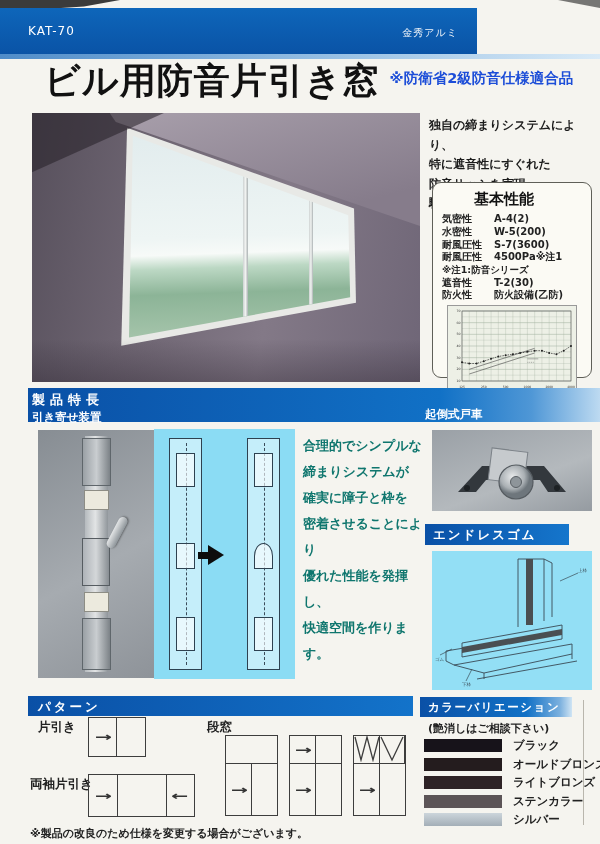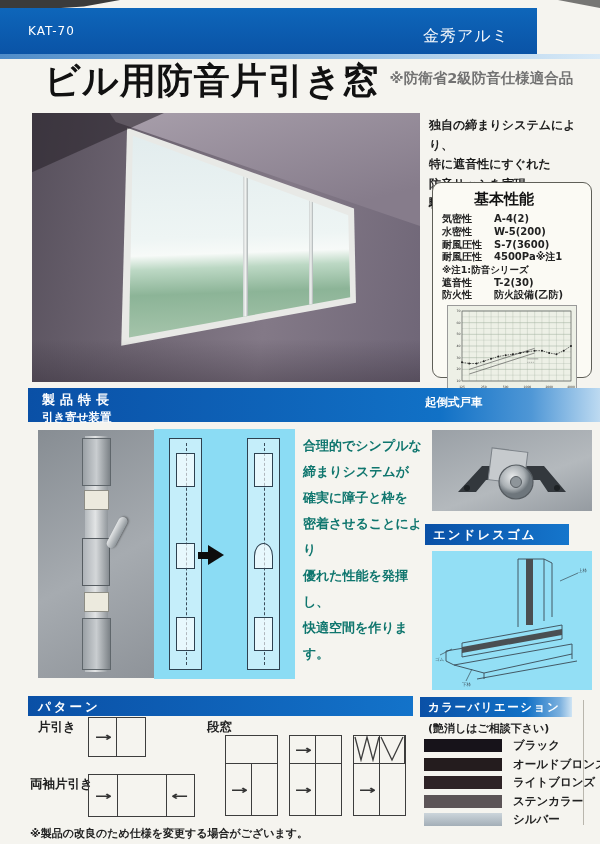--- a/index.html
+++ b/index.html
@@ -4,30 +4,30 @@
 <style>
   html,body{margin:0;padding:0;}
   body{width:600px;height:844px;background:#e9e8e3;font-family:"DejaVu Sans",sans-serif;}
   .page{position:relative;width:600px;height:844px;background:#f5f4ef;overflow:hidden;}
 
   
   .scan-tl{position:absolute;top:0;left:0;width:120px;height:12px;background:#1a1a1a;clip-path:polygon(0 0,100% 0,70% 55%,0 100%);opacity:.85;}
   .scan-tr{position:absolute;top:0;right:0;width:60px;height:8px;background:#222;clip-path:polygon(30% 0,100% 0,100% 100%);opacity:.6;}
 
   
-  .top-bar{position:absolute;top:8px;left:0;width:537px;height:46px;background:linear-gradient(180deg,#0e66ba,#0a53a6);color:#fff;}
+  .top-bar{position:absolute;top:8px;left:0;width:477px;height:46px;background:linear-gradient(180deg,#0e66ba,#0a53a6);color:#fff;}
   .top-bar .model{position:absolute;left:28px;top:16px;font-size:12px;letter-spacing:1px;}
   .top-bar .series{position:absolute;left:82px;top:12px;font-size:17px;font-weight:bold;letter-spacing:2px;}
-  .top-bar .brand{position:absolute;right:28px;top:18px;font-size:16px;letter-spacing:1px;opacity:.95;}
+  .top-bar .brand{position:absolute;right:19px;top:18px;font-size:10px;letter-spacing:1px;opacity:.95;}
   .top-accent{position:absolute;top:54px;left:0;width:600px;height:5px;background:linear-gradient(90deg,#4f8cc9,#9ec4e6 60%,#d9eaf7);}
 
   
   .title-row{position:absolute;top:60px;left:44px;width:552px;display:flex;align-items:center;}
   .title-row h1{margin:0;font-size:36px;font-weight:900;color:#111;letter-spacing:1px;line-height:1.15;}
-  .title-note{font-size:14.5px;font-weight:bold;color:#737373;margin-left:10px;padding-bottom:5px;white-space:nowrap;}
+  .title-note{font-size:14.5px;font-weight:bold;color:#1d4ed8;margin-left:10px;padding-bottom:5px;white-space:nowrap;}
 
   
   .photo{position:absolute;top:113px;left:32px;width:388px;height:269px;background:linear-gradient(100deg,#57505c 0%,#6e6572 30%,#837987 62%,#70listed677 100%);overflow:hidden;}
   .photo{background:linear-gradient(100deg,#57505c 0%,#6e6572 30%,#837987 62%,#6f6677 100%);}
   .photo .ceiling{position:absolute;top:0;left:20%;width:80%;height:42%;background:linear-gradient(165deg,#a89fab,#867c8b 80%);clip-path:polygon(0 0,100% 0,100% 100%,2% 8%);}
   .photo .corner-shadow{position:absolute;top:0;left:0;width:34%;height:22%;background:#241f27;clip-path:polygon(0 0,100% 0,0 100%);opacity:.55;}
   .photo .floor-shadow{position:absolute;bottom:0;left:0;width:100%;height:16%;background:linear-gradient(180deg,rgba(40,32,44,0),rgba(40,32,44,.35));}
   .win-frame{position:absolute;inset:0;background:#e8e9e6;clip-path:polygon(24.5% 5.5%,83% 35.5%,83.5% 70.5%,23% 86.5%);}
   .win-glass{position:absolute;inset:0;background:linear-gradient(178deg,#dfeaec 0%,#eef5f4 46%,#f7faf8 52%,#bcd8c4 57%,#8cb497 66%,#a3c3a9 80%,#b7cfb8 92%,#9dbfa6 100%);clip-path:polygon(26% 8.5%,81.5% 38%,82% 68.5%,25% 83.5%);}
   .mullion{position:absolute;background:linear-gradient(90deg,#cdd2d2,#f0f2f0,#aab1b2);}
@@ -41,24 +41,24 @@
   .perf-box{position:absolute;top:182px;left:432px;width:160px;height:196px;border:1.3px solid #5f5f58;border-radius:9px;background:#fbfaf4;box-sizing:border-box;padding:7px 9px 5px 9px;}
   .perf-title{font-size:15px;font-weight:bold;color:#111;margin-bottom:4px;margin-left:32px;}
   .perf-row{display:flex;font-size:10px;font-weight:bold;color:#222;line-height:12.8px;}
   .perf-row .lbl{width:52px;flex:none;}
   .perf-note{font-size:9.5px;font-weight:bold;color:#222;line-height:12.5px;}
   .perf-chart-wrap{margin-top:3px;text-align:center;}
   .perf-chart-wrap svg{background:#edf0e6;border:.5px solid #999;}
 
   
   .bar{position:absolute;color:#fff;box-sizing:border-box;}
-  .features-bar{top:388px;left:28px;width:572px;height:34px;background:linear-gradient(90deg,#0a50a6 0%,#1171c6 72%,#4f97d6 88%,#bddaf1 100%);padding:3px 0 0 14px;}
+  .features-bar{top:388px;left:28px;width:572px;height:34px;background:linear-gradient(90deg,#0a50a6 0%,#1171c6 72%,#4f97d6 88%,#bddaf1 100%);padding:3px 0 0 4px;}
   .features-bar .bar-title{font-size:13px;font-weight:bold;letter-spacing:5px;}
   .features-bar .sub-left{font-size:11.5px;font-weight:bold;margin-top:1px;}
-  .features-bar .sub-right{position:absolute;left:397px;top:7px;font-size:11.5px;font-weight:bold;}
+  .features-bar .sub-right{position:absolute;left:397px;top:19px;font-size:11.5px;font-weight:bold;}
   .pattern-bar{top:696px;left:28px;width:385px;height:20px;background:linear-gradient(90deg,#0a50a6,#1373ca);padding:2.5px 0 0 10px;font-size:12.5px;font-weight:bold;letter-spacing:3px;}
   .color-bar{top:697px;left:420px;width:152px;height:20px;background:linear-gradient(90deg,#0a50a6 0%,#1171c6 70%,#7bb0de 92%,#cfe4f4 100%);padding:2.5px 0 0 8px;font-size:11.5px;font-weight:bold;letter-spacing:1.5px;}
   .endless-bar{top:524px;left:425px;width:144px;height:21px;background:linear-gradient(90deg,#0a50a6,#1576cc);padding:3px 0 0 8px;font-size:12.5px;font-weight:bold;letter-spacing:2px;}
 
   
   .lock-photo{position:absolute;top:430px;left:38px;width:116px;height:248px;background:linear-gradient(150deg,#878d93,#a6abb0 55%,#8e9399);overflow:hidden;}
   .lock-rail{position:absolute;left:47px;top:6px;width:23px;height:236px;background:linear-gradient(90deg,#b5babe,#e2e4e5 45%,#90969b);}
   .lock-seg{position:absolute;left:44px;width:29px;background:linear-gradient(90deg,#9aa0a5,#c9cdd0 50%,#7c8287);border:1px solid #5f666b;box-sizing:border-box;}
   .lock-wblock{position:absolute;left:46px;width:25px;height:20px;background:#eceade;border:1px solid #8d8d85;box-sizing:border-box;}
   .lock-handle{position:absolute;left:62px;top:98px;width:34px;height:9px;border-radius:5px;background:linear-gradient(180deg,#e3e5e6,#8f969b);transform:rotate(-62deg);box-shadow:1px 1px 2px rgba(0,0,0,.4);}

